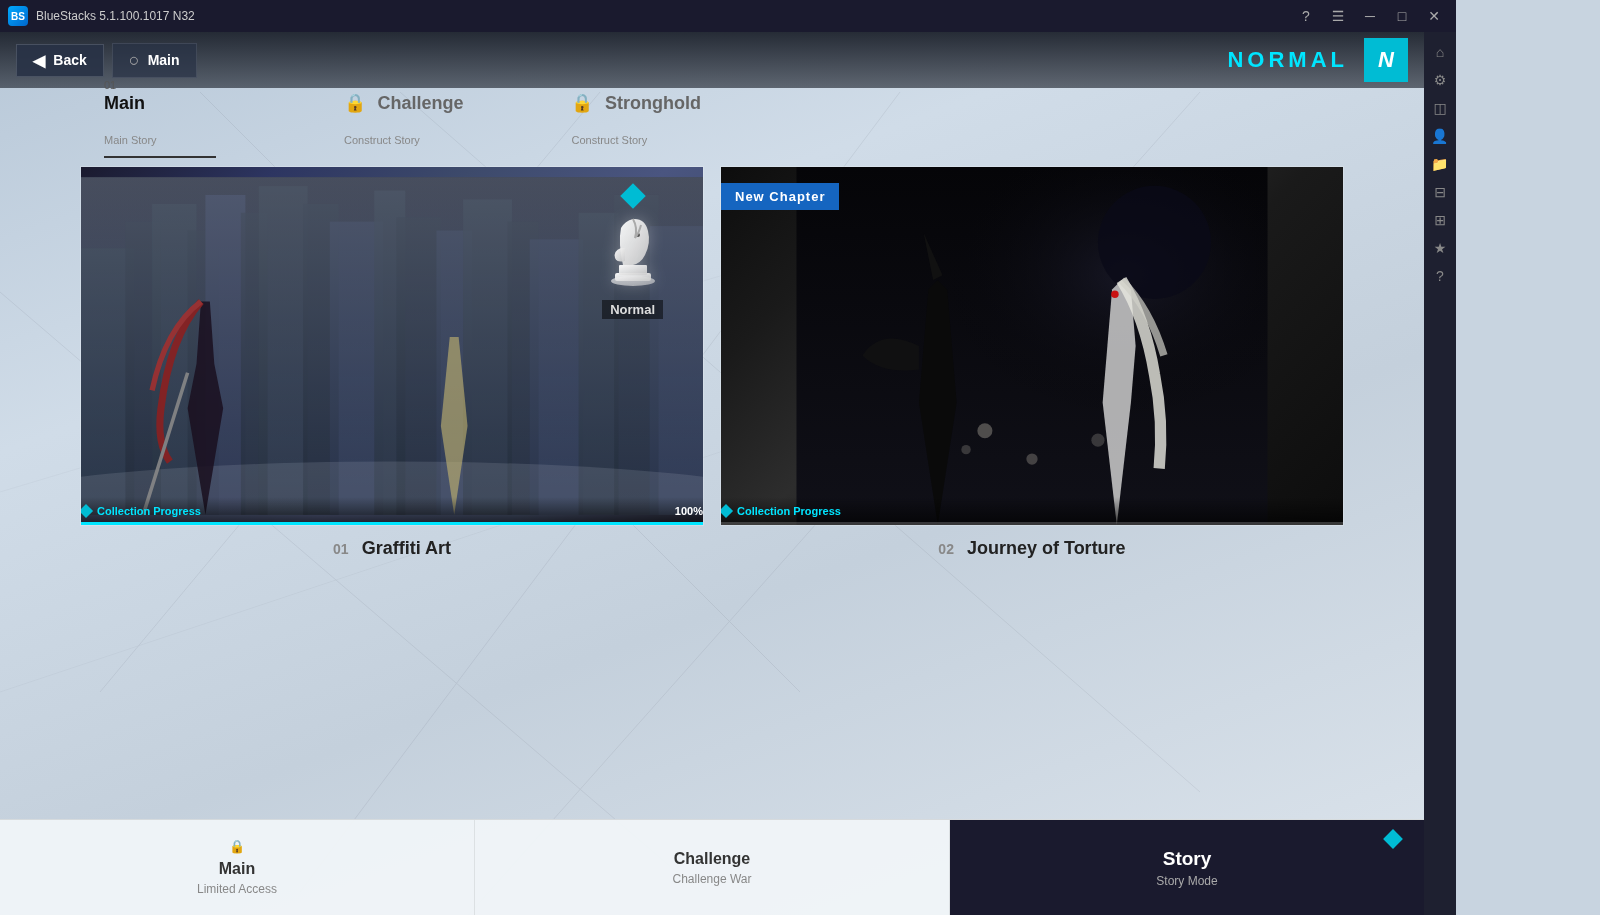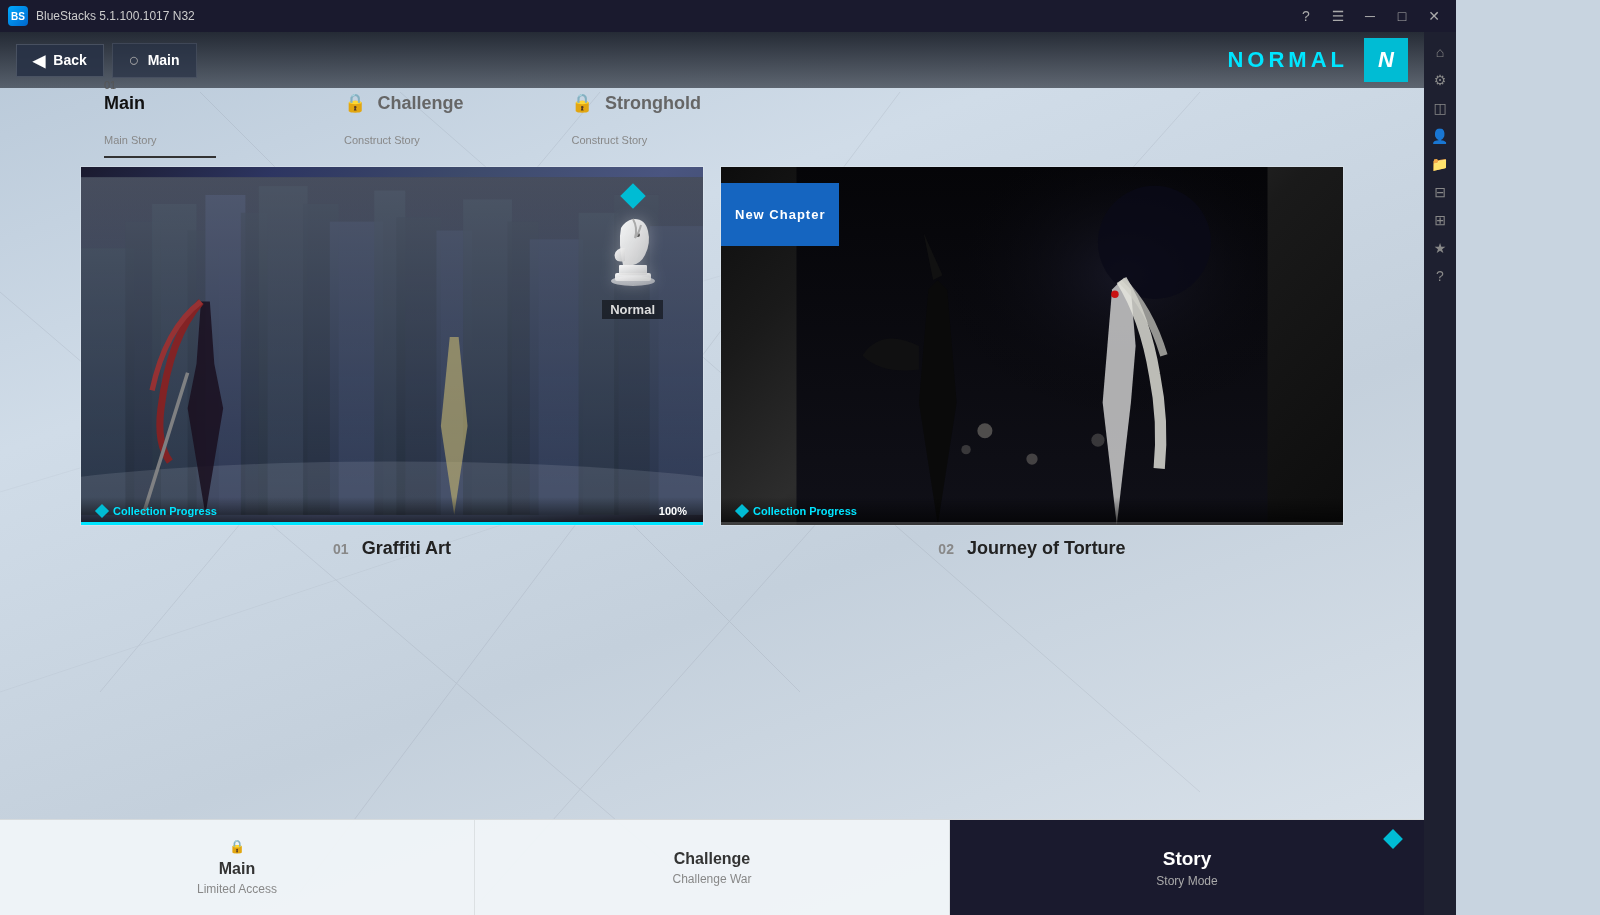--- a/index.html
+++ b/index.html
@@ -291,21 +291,21 @@
       background: rgba(0,0,0,0.5);
       padding: 2px 8px;
     }
 
     
     .progress-bar-container {
       position: absolute;
       bottom: 0;
       left: 0;
       right: 0;
-      padding: 8px 16px;
+      padding: 8px 0;
       background: linear-gradient(to top, rgba(0,0,0,0.7), transparent);
       display: flex;
       align-items: center;
       justify-content: space-between;
     }
     .progress-label {
       color: #00e5ff;
       font-size: 11px;
       font-weight: 600;
       display: flex;
@@ -339,21 +339,21 @@
 
     
     .new-chapter-badge {
       position: absolute;
       top: 16px;
       left: 0;
       background: #1565c0;
       color: white;
       font-size: 13px;
       font-weight: 700;
-      padding: 24px 14px;
+      padding: 6px 14px;
       letter-spacing: 1px;
     }
 
     
     .card-title {
       padding: 12px 0 4px;
       font-size: 18px;
       font-weight: 600;
       color: #222;
       text-align: center;

